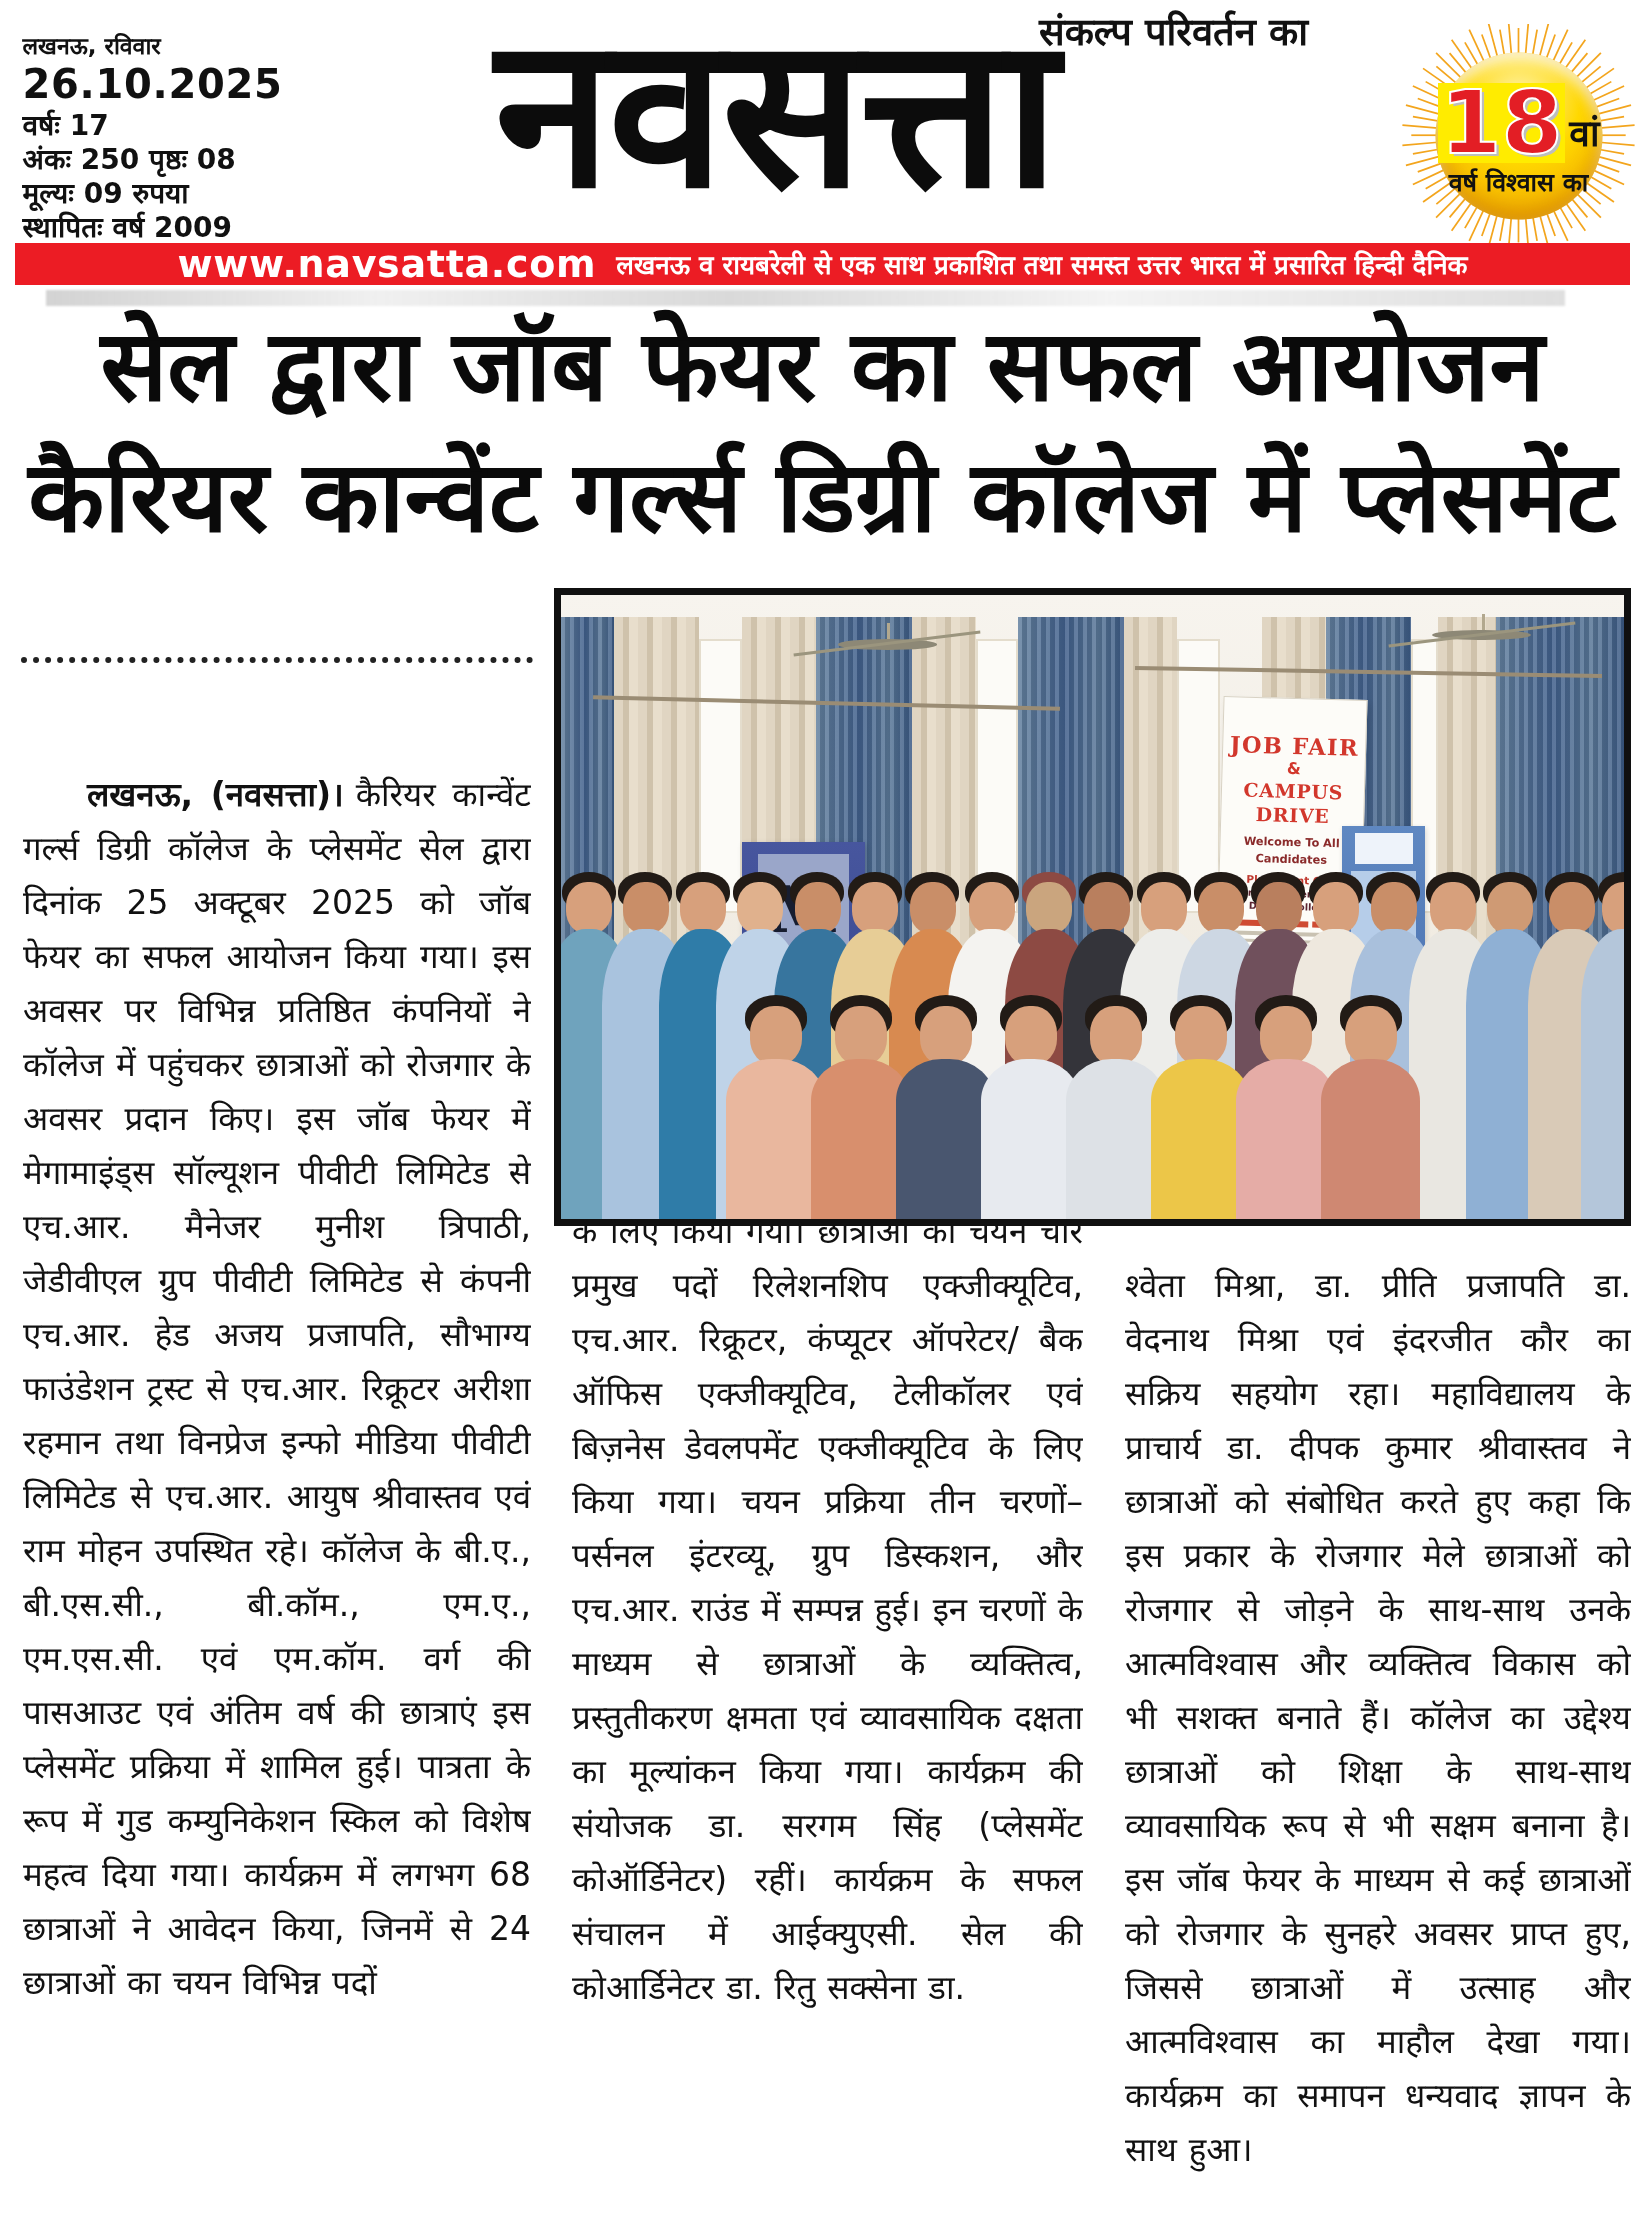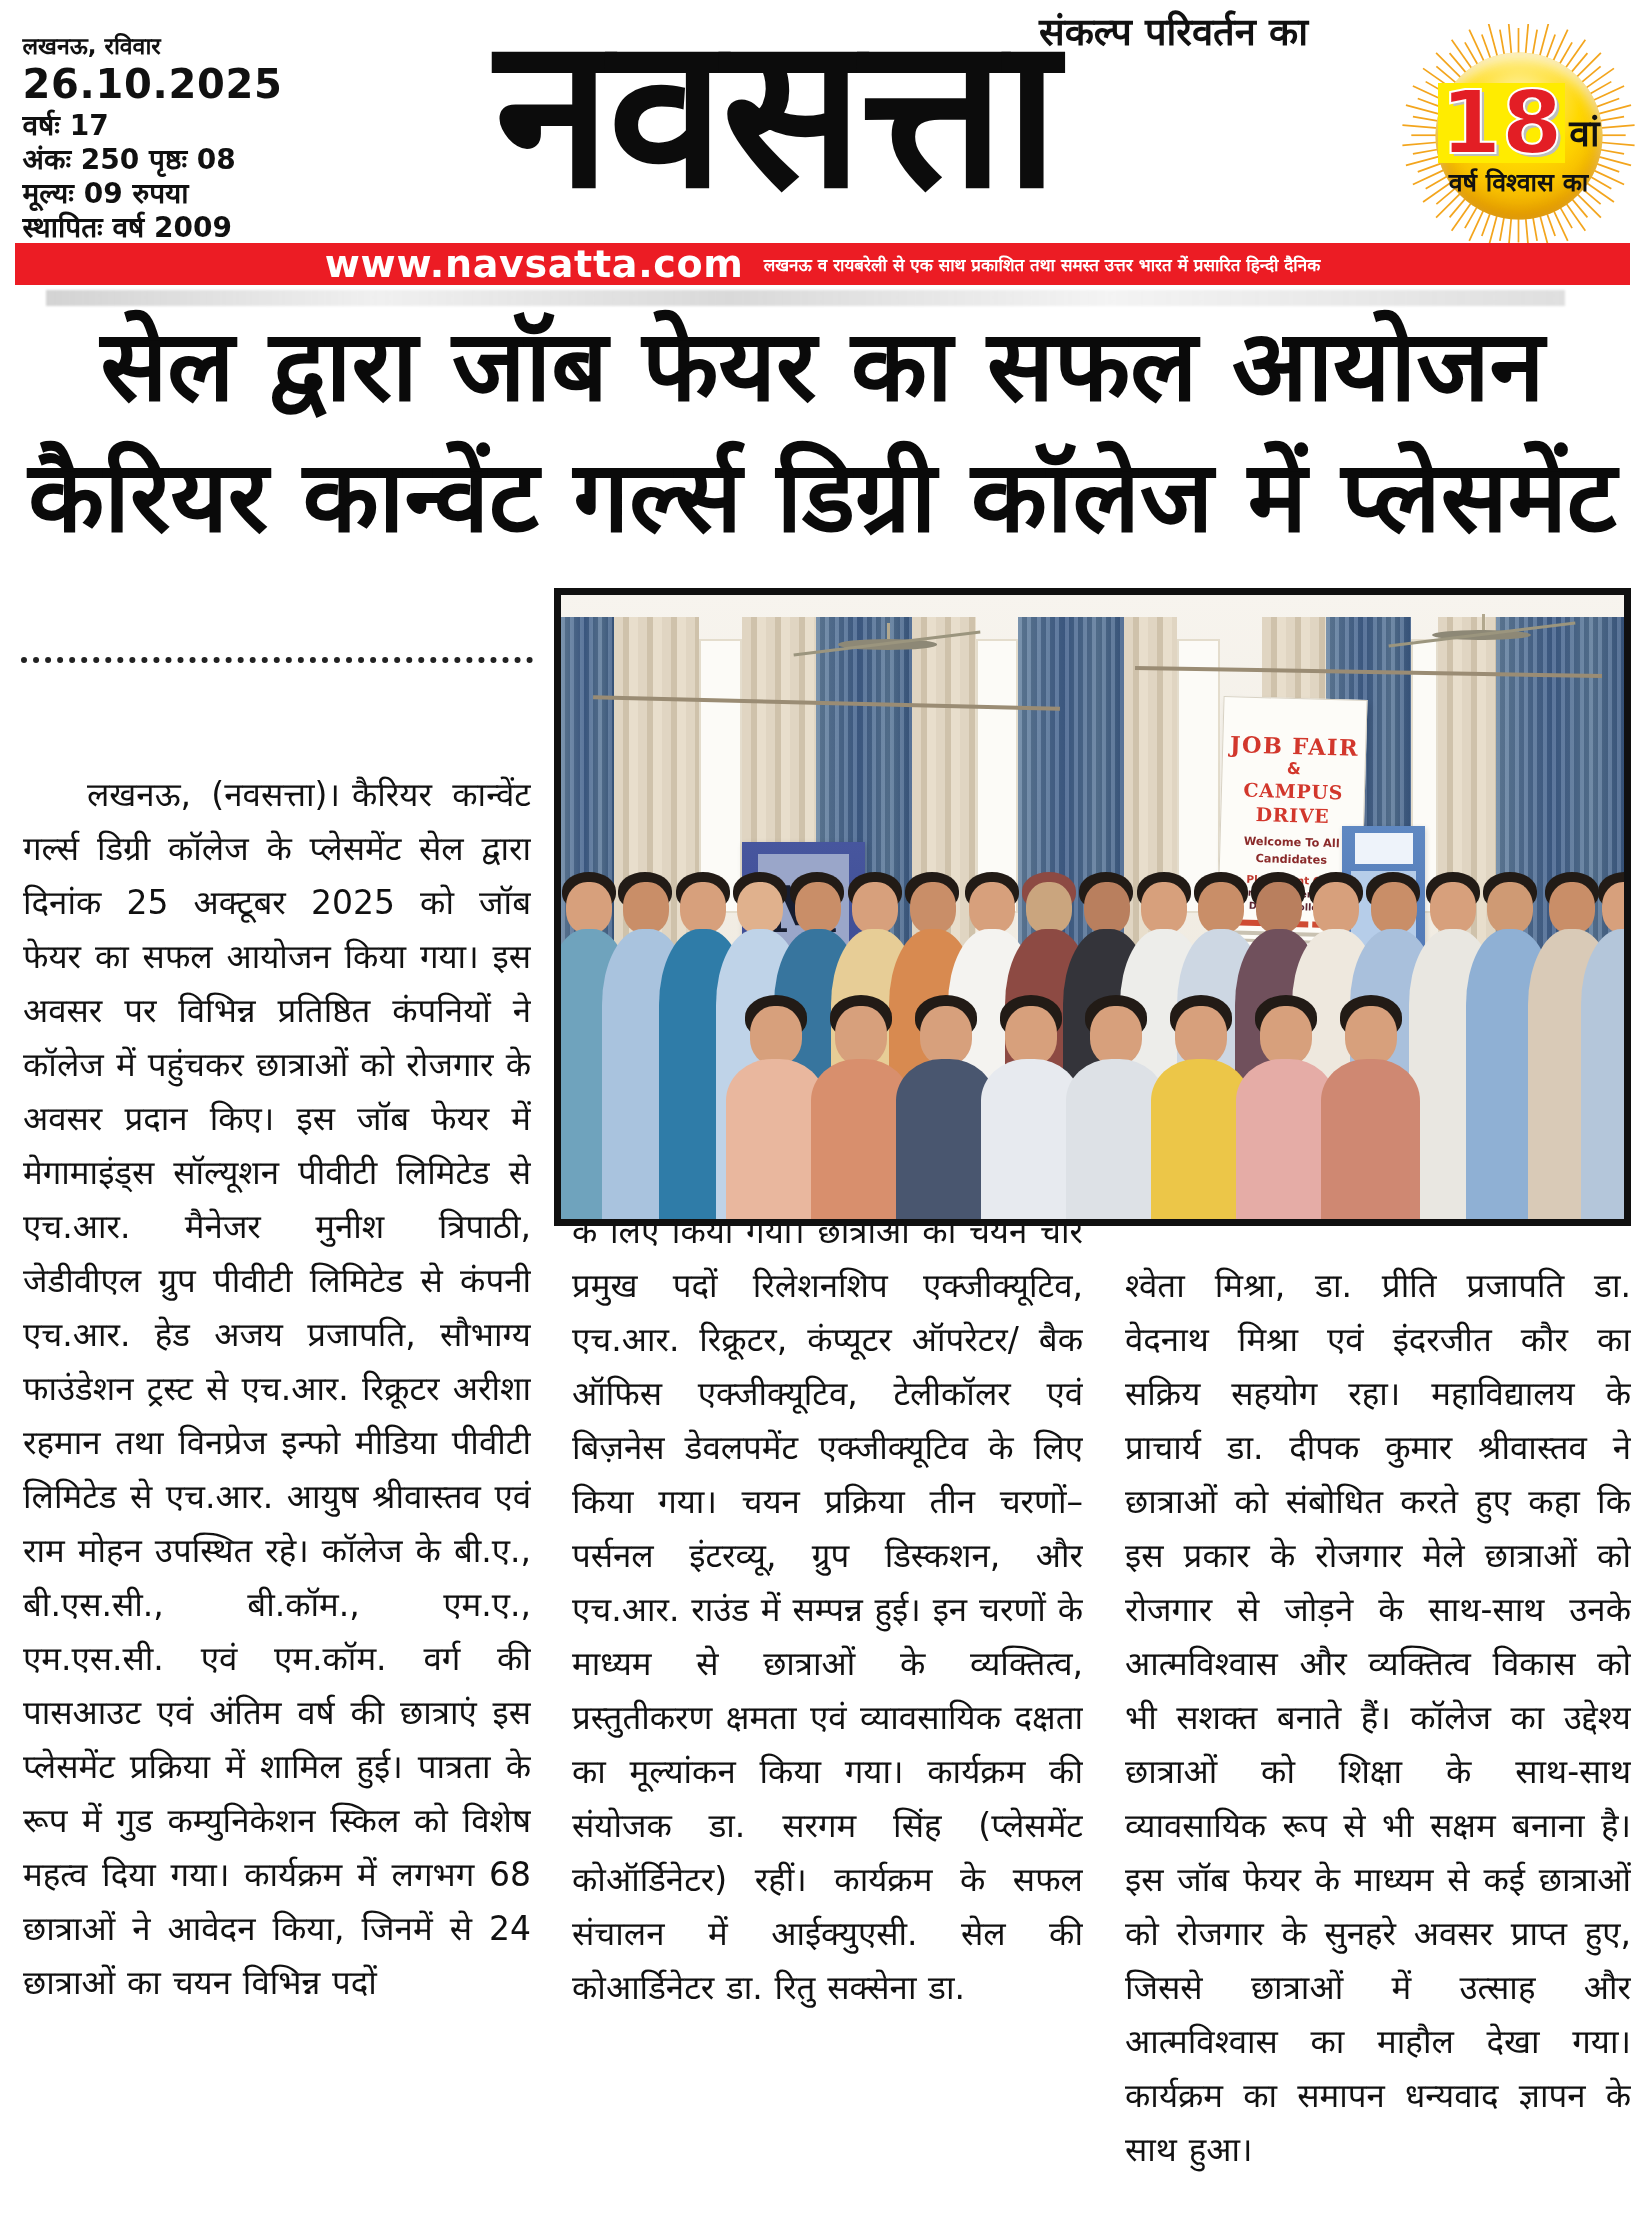--- a/index.html
+++ b/index.html
@@ -33,42 +33,42 @@
   .badge-num{font-size:88px;line-height:80px;font-weight:900;color:#e31e25;
     background:#ffec00;padding:0 2.7px;text-shadow:3.3px 3.3px 0 #bdbdbd;
     -webkit-text-stroke:2px #ffffff;}
   .badge-suffix{font-size:37px;font-weight:900;color:#111;margin-left:4px;padding-bottom:5.3px;}
   .badge-caption{font-size:25px;font-weight:800;color:#111;margin-top:1.3px;white-space:nowrap;}
 
   
   .strip{position:absolute;left:14.6px;right:14.6px;top:243px;height:42px;background:#ec1c24;
          display:flex;align-items:center;justify-content:center;gap:20px;color:#fff;}
   .strip-web{font-size:38px;font-weight:800;letter-spacing:0.7px;white-space:nowrap;}
-  .strip-text{font-size:17px;font-weight:600;white-space:nowrap;}
+  .strip-text{font-size:26px;font-weight:600;white-space:nowrap;}
   .ghost{position:absolute;left:46px;right:80px;top:290px;height:16px;
     background:linear-gradient(90deg,rgba(110,110,110,.30),rgba(110,110,110,.10) 22%,
       rgba(110,110,110,.26) 45%,rgba(110,110,110,.08) 70%,rgba(110,110,110,.22));
     filter:blur(1.3px);}
 
   
   .headline{position:absolute;left:0;right:0;top:300px;text-align:center;color:#0a0a0a;}
   .headline span{display:block;font-size:99px;line-height:131px;font-weight:900;white-space:nowrap;}
 
   
   .byline-wrap{position:absolute;left:21px;top:638px;width:512px;}
   .byline{text-align:center;font-size:37px;font-weight:800;}
   .dotline{margin-top:18.6px;border-bottom:6px dotted #222;height:0;}
 
   
   .col{position:absolute;font-size:33px;line-height:54px;text-align:justify;
        overflow:hidden;word-spacing:1.3px;}
   .col p{margin:0;}
   .col1{left:23px;top:768px;width:508px;height:1452px;}
   .col1 p{text-indent:64px;}
-  .lead{font-weight:400;margin-right:12px;}
+  .lead{font-weight:700;margin-right:12px;}
   .col2{left:572px;top:1205px;width:511px;height:963px;}
   .col3{left:1125px;top:1259px;width:506px;height:963px;}
 
   
   .photo{position:absolute;left:554px;top:588px;width:1077px;height:638px;
          background:#101010;padding:7.3px;box-sizing:border-box;}
   .scene{position:relative;width:100%;height:100%;overflow:hidden;
          background:linear-gradient(#f7f4ee,#f0ebe1 62%,#eae2d4);}
   .cu{position:absolute;top:3.5%;}
   .cu-blue{height:58%;background:

